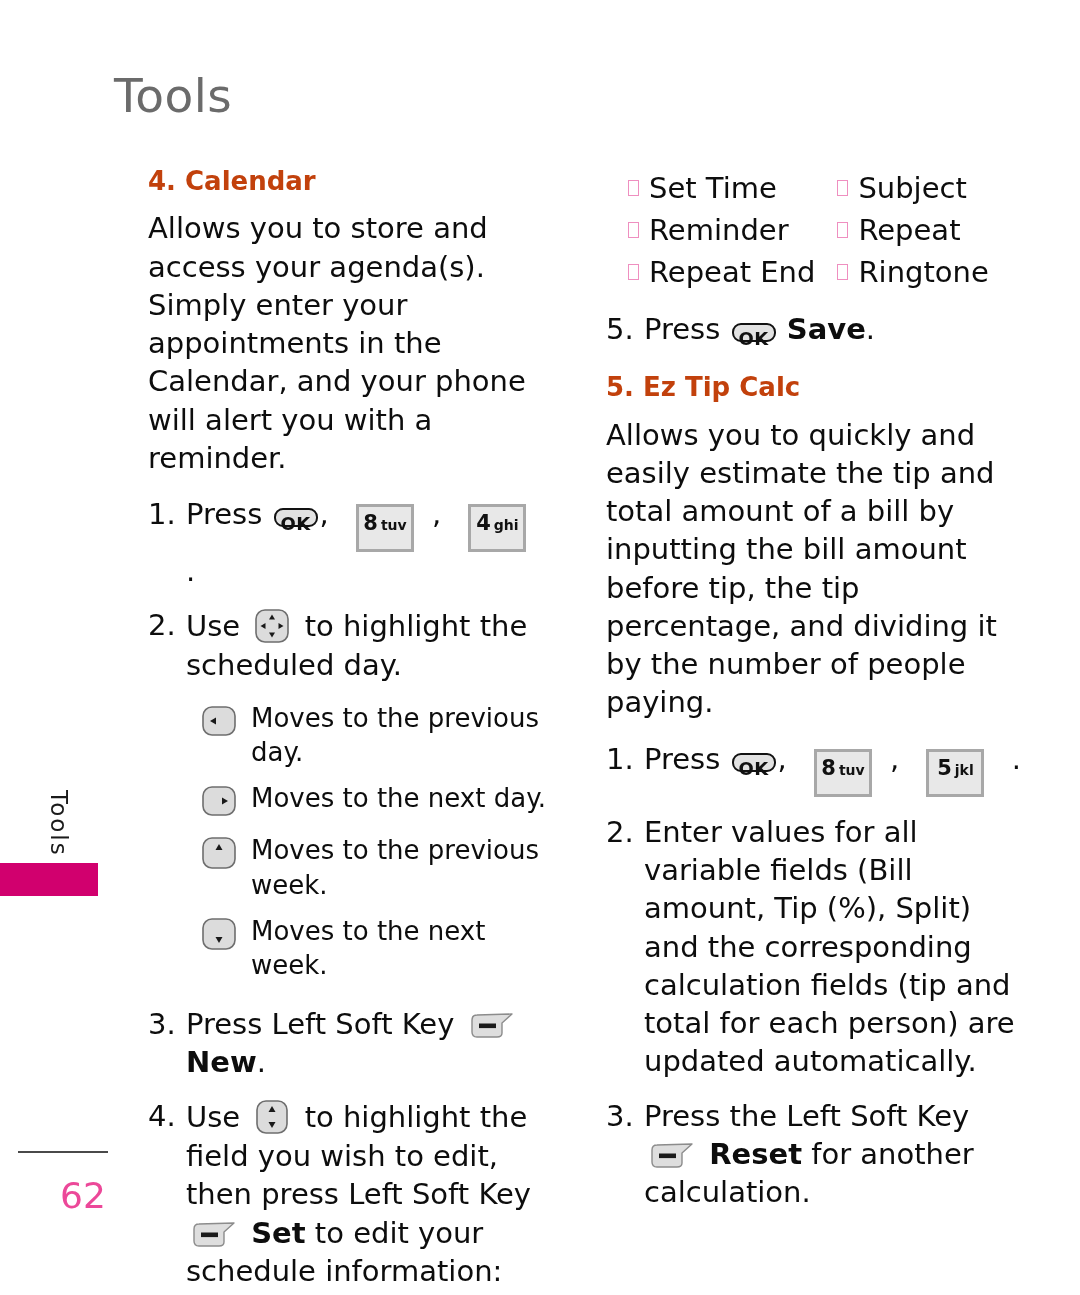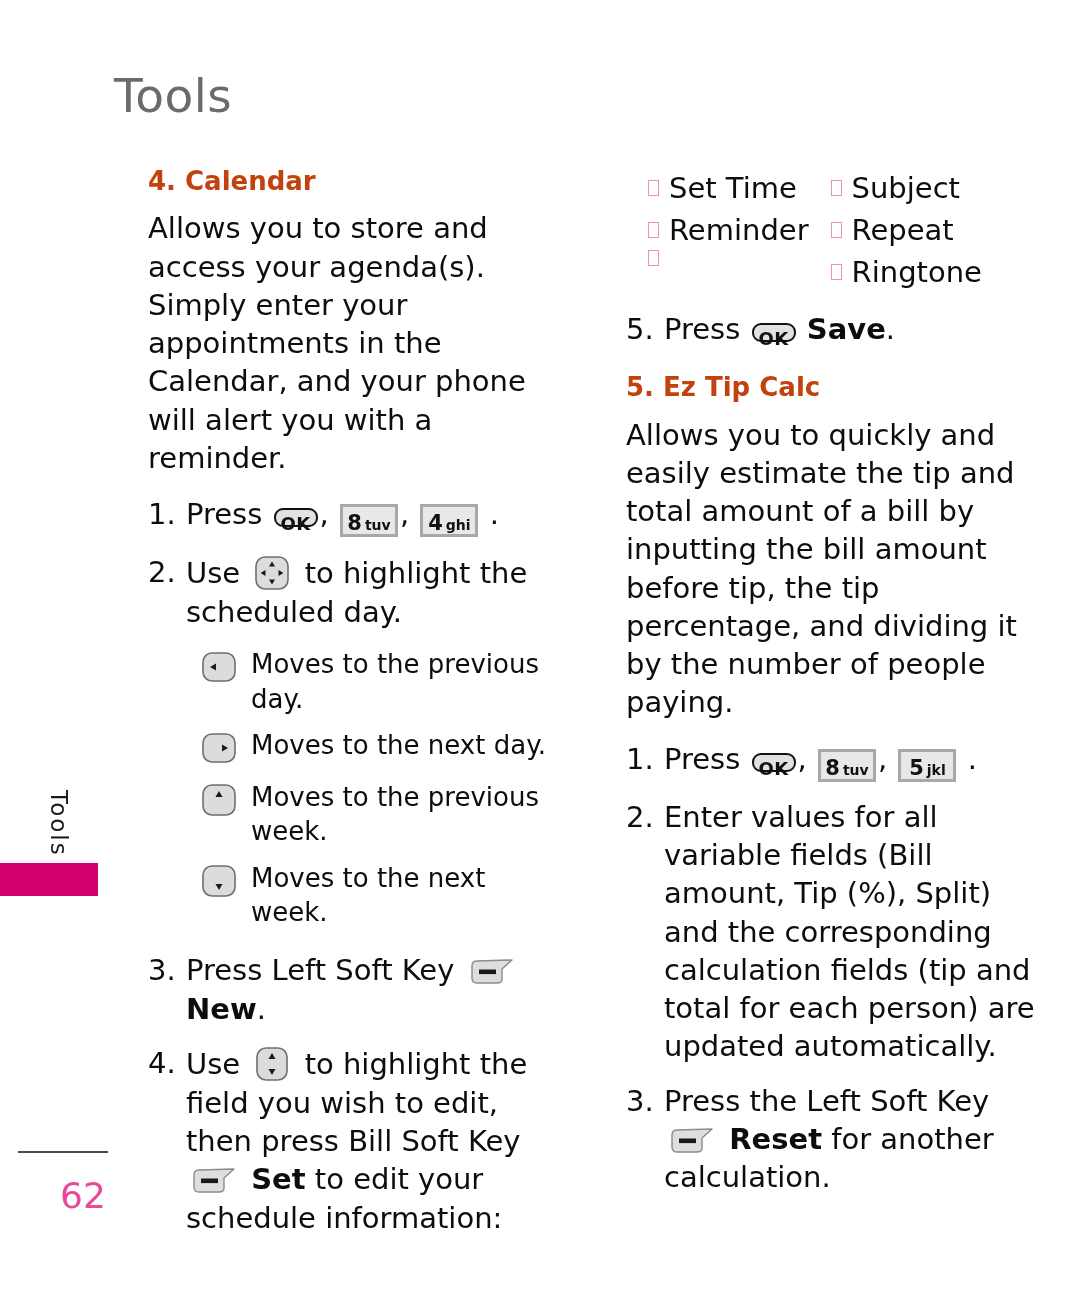--- a/index.html
+++ b/index.html
@@ -47,21 +47,21 @@
     height: 33px;
     background: #d1006e;
   }
 
   
   .col {
     position: absolute;
     top: 168px;
   }
   .col-left  { left: 148px; width: 405px; }
-  .col-right { left: 626px; width: 425px; }
+  .col-right { left: 606px; width: 425px; }
 
   .section-title {
     color: #c2410c;
     font-size: 26px;
     font-weight: 700;
     line-height: 1.05;
     margin: 0 0 14px 0;
   }
   .section-title.tight { }
 
@@ -115,28 +115,28 @@
     text-align: center;
     color: #111;
     letter-spacing: 0.5px;
     margin: 0 2px;
   }
   .key-num {
     display: inline-block;
     vertical-align: -6px;
     box-sizing: border-box;
     min-width: 58px;
-    height: 33px;
+    height: 48px;
     border: 3px solid #a8a8a8;
     background: #e8e8e8;
     color: #111;
     line-height: 27px;
     text-align: center;
     padding: 0 2px;
-    margin: 0 2px;
+    margin: 0 18px;
     white-space: nowrap;
   }
   .key-num .dig {
     font-size: 21px;
     font-weight: 700;
   }
   .key-num .sub {
     font-size: 14px;
     font-weight: 600;
     margin-left: 3px;
@@ -305,21 +305,21 @@
   <div class="step">
     <span class="step-num">4.</span>
     <span class="step-body"><span>Use</span>
       <span class="key-nav">
         <svg viewBox="0 0 40 40">
           <rect x="5" y="4" width="30" height="32" rx="9" ry="9" fill="#dcdcdc" stroke="#6e6e6e" stroke-width="1.6"></rect>
           <polygon points="20,9 23.5,15 16.5,15" fill="#1a1a1a"></polygon>
           <polygon points="20,31 23.5,25 16.5,25" fill="#1a1a1a"></polygon>
         </svg>
       </span>
-      <span>to highlight the field you wish to edit, then press Bill Soft Key</span>
+      <span>to highlight the field you wish to edit, then press Left Soft Key</span>
       <span class="key-soft">
         <svg viewBox="0 0 46 30">
           <path d="M3 9 C3 6 5 4 8 4 L43 3 L33 12 L33 22 C33 25 31 26 28 26 L8 26 C5 26 3 24 3 21 Z" fill="#dedede" stroke="#8c8c8c" stroke-width="1.4" stroke-linejoin="round"></path>
           <rect x="10" y="12.5" width="17" height="4.6" fill="#1a1a1a"></rect>
         </svg>
       </span>
       <b>Set</b>
       <span>to edit your schedule information:</span>
     </span>
   </div>
@@ -340,20 +340,21 @@
     <div class="bullet-item">
       <span class="bullet-sq"></span>
       <span>Reminder</span>
     </div>
     <div class="bullet-item">
       <span class="bullet-sq"></span>
       <span>Repeat</span>
     </div>
     <div class="bullet-item">
       <span class="bullet-sq"></span>
+      <span>Repeat End</span>
     </div>
     <div class="bullet-item">
       <span class="bullet-sq"></span>
       <span>Ringtone</span>
     </div>
   </div>
 
   <div class="step">
     <span class="step-num">5.</span>
     <span class="step-body"><span>Press</span>

